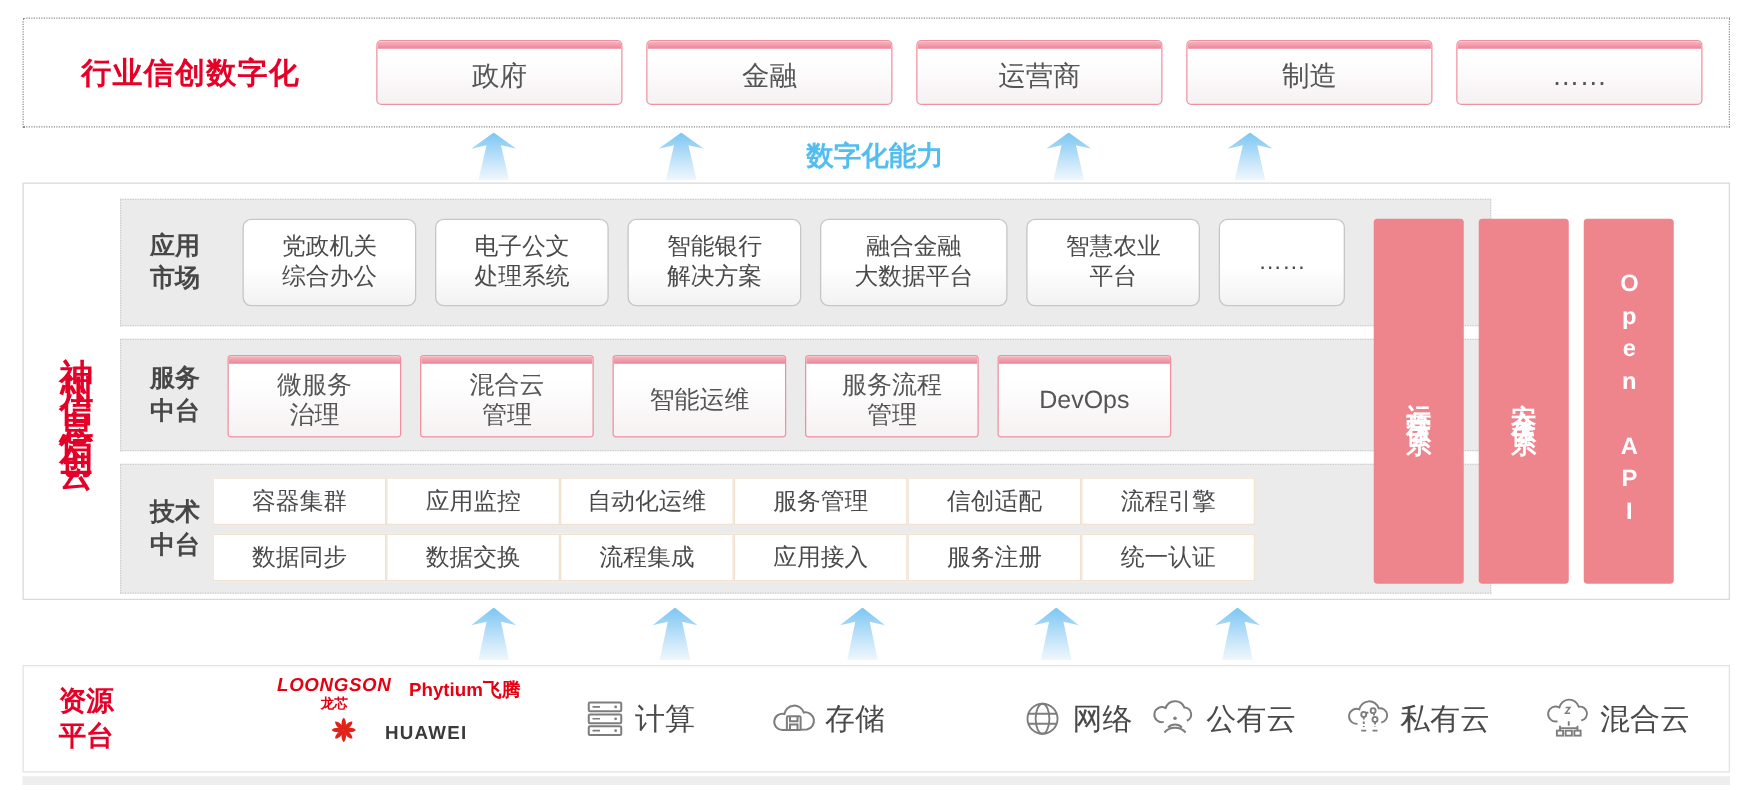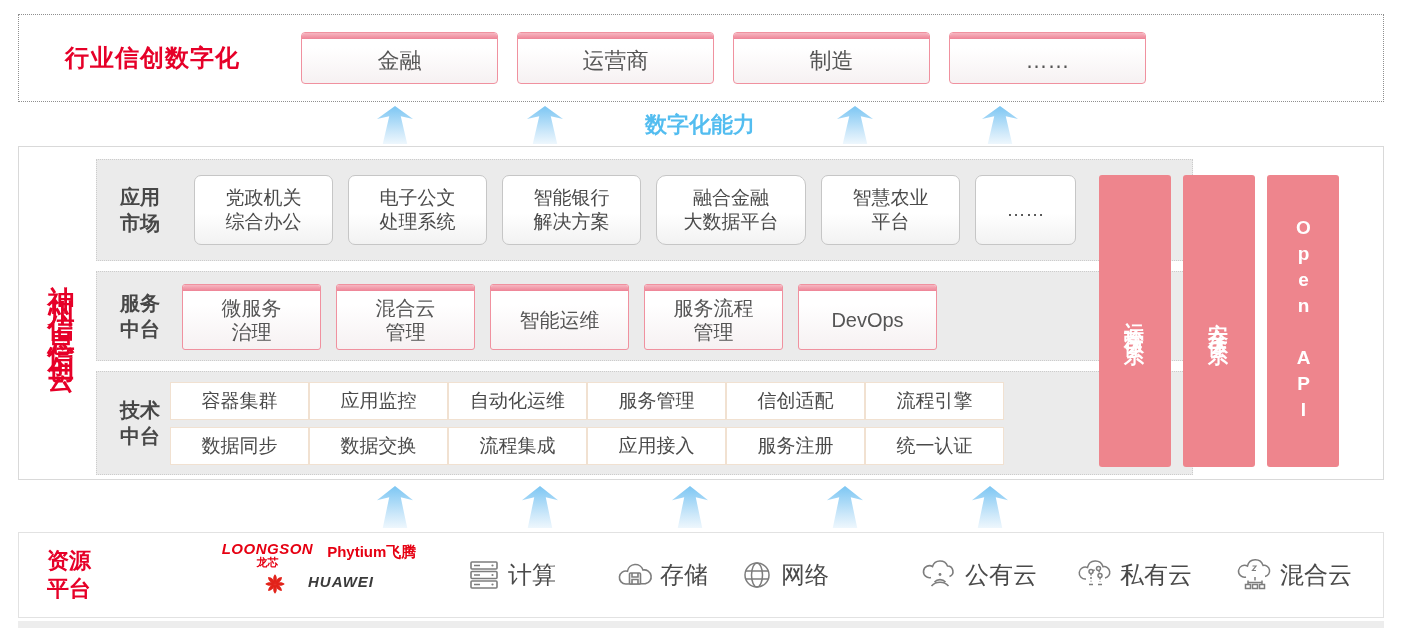--- a/index.html
+++ b/index.html
@@ -40,21 +40,21 @@
   .prow-2{top:124px;height:90px;}
   .prow-3{top:224px;height:104px;}
   .row-label{position:absolute;left:16px;top:0;height:100%;width:54px;
     display:flex;align-items:center;justify-content:center;text-align:center;
     font-size:20px;font-weight:bold;color:#474747;line-height:26px;white-space:pre-line;}
   .boxes{position:absolute;left:85px;display:flex;gap:15px;}
   .abox{box-sizing:border-box;width:139px;height:70px;border:1px solid #c6c6c6;border-radius:7px;
     background:linear-gradient(180deg,#ffffff 55%,#f2f2f2);
     display:flex;align-items:center;justify-content:center;text-align:center;
     font-size:19px;line-height:24px;color:#4a4a4a;white-space:pre-line;}
-  .w150{width:150px;border-radius:10px;} .w101{width:101px;}
+  .w150{width:150px;} .w101{width:101px;}
   .sbox{width:139px;height:66px;font-size:20px;line-height:24px;white-space:pre-line;
     text-align:center;padding-top:5px;border-radius:3px;}
   .trow{position:absolute;left:73px;display:flex;}
   .tbox{box-sizing:border-box;width:139px;height:38px;background:#fff;border:1px solid #f1e1d1;
     display:flex;align-items:center;justify-content:center;
     font-size:19px;color:#4a4a4a;}
   .pillar{position:absolute;top:28px;width:72px;height:292px;background:#ee858d;border-radius:3px;
     display:flex;align-items:center;justify-content:center;
     writing-mode:vertical-rl;text-orientation:upright;
     color:#fff;font-size:20px;font-weight:bold;letter-spacing:7px;}
@@ -65,35 +65,36 @@
     border:1px solid #e2e2e2;box-sizing:border-box;background:#fff;}
   .res-label{position:absolute;left:28px;top:0;height:100%;display:flex;align-items:center;
     font-size:22px;font-weight:bold;color:#e60028;line-height:28px;white-space:pre-line;}
   .vendors{position:absolute;left:185px;top:7px;width:230px;display:flex;flex-direction:column;
     align-items:center;gap:3px;}
   .vendor-row{display:flex;align-items:flex-start;gap:14px;}
   .loongson{display:flex;flex-direction:column;align-items:center;color:#e60012;}
   .loongson .lg-main{font-size:15px;font-weight:bold;font-style:italic;letter-spacing:0.5px;}
   .loongson .lg-sub{font-size:11px;font-weight:bold;margin-top:-2px;}
   .phytium{font-size:15px;font-weight:bold;color:#e60012;margin-top:3px;}
-  .huawei{display:flex;align-items:flex-start;gap:22px;font-style:italic;}
+  .huawei{display:flex;align-items:flex-end;gap:22px;}
   .huawei .hw-text{font-size:15px;font-weight:bold;color:#3a3a3a;letter-spacing:1px;}
   .res-item{position:absolute;top:0;height:100%;display:flex;align-items:center;gap:6px;}
   .res-item .res-text{font-size:24px;color:#4a4a4a;}
   .bottom-strip{position:absolute;left:18px;top:621px;width:1366px;height:7px;background:#ededed;}
   .icon{display:inline-flex;align-items:center;justify-content:center;}
 </style>
 </head>
 <body>
 
 <div class="page">
 
   <div class="band-top">
     <div class="band-title">行业信创数字化</div>
     <div class="ind-row">
+      <div class="pbox ind-box">政府</div>
       <div class="pbox ind-box">金融</div>
       <div class="pbox ind-box">运营商</div>
       <div class="pbox ind-box">制造</div>
       <div class="pbox ind-box">……</div>
     </div>
   </div>
 
   <div class="up-arrow" style="left:377px;top:106px;"></div>
   <div class="up-arrow" style="left:527px;top:106px;"></div>
   <div class="cap-label">数字化能力</div>
@@ -218,21 +219,21 @@
       <span class="icon">
         <svg width="38" height="34" viewBox="0 0 38 34" fill="none" stroke="#7d7d7d" stroke-width="1.6">
           <path d="M10 26 a6.5 6.5 0 1 1 1.5 -12.8 a8 8 0 0 1 15.5 -1.2 a6 6 0 0 1 2.5 13.6 z"></path>
           <rect x="13.5" y="15" width="11" height="11" rx="1" fill="#fff"></rect>
           <path d="M16 15v4h6v-4 M16 26v-4.5h6V26"></path>
         </svg>
       </span>
       <span class="res-text">存储</span>
     </div>
 
-    <div class="res-item" style="left:720px;">
+    <div class="res-item" style="left:797px;">
       <span class="icon">
         <svg width="36" height="34" viewBox="0 0 36 34" fill="none" stroke="#7d7d7d" stroke-width="1.5">
           <circle cx="18" cy="17" r="12"></circle>
           <ellipse cx="18" cy="17" rx="5.5" ry="12"></ellipse>
           <path d="M7 13h22 M7 21h22"></path>
         </svg>
       </span>
       <span class="res-text">网络</span>
     </div>
 

